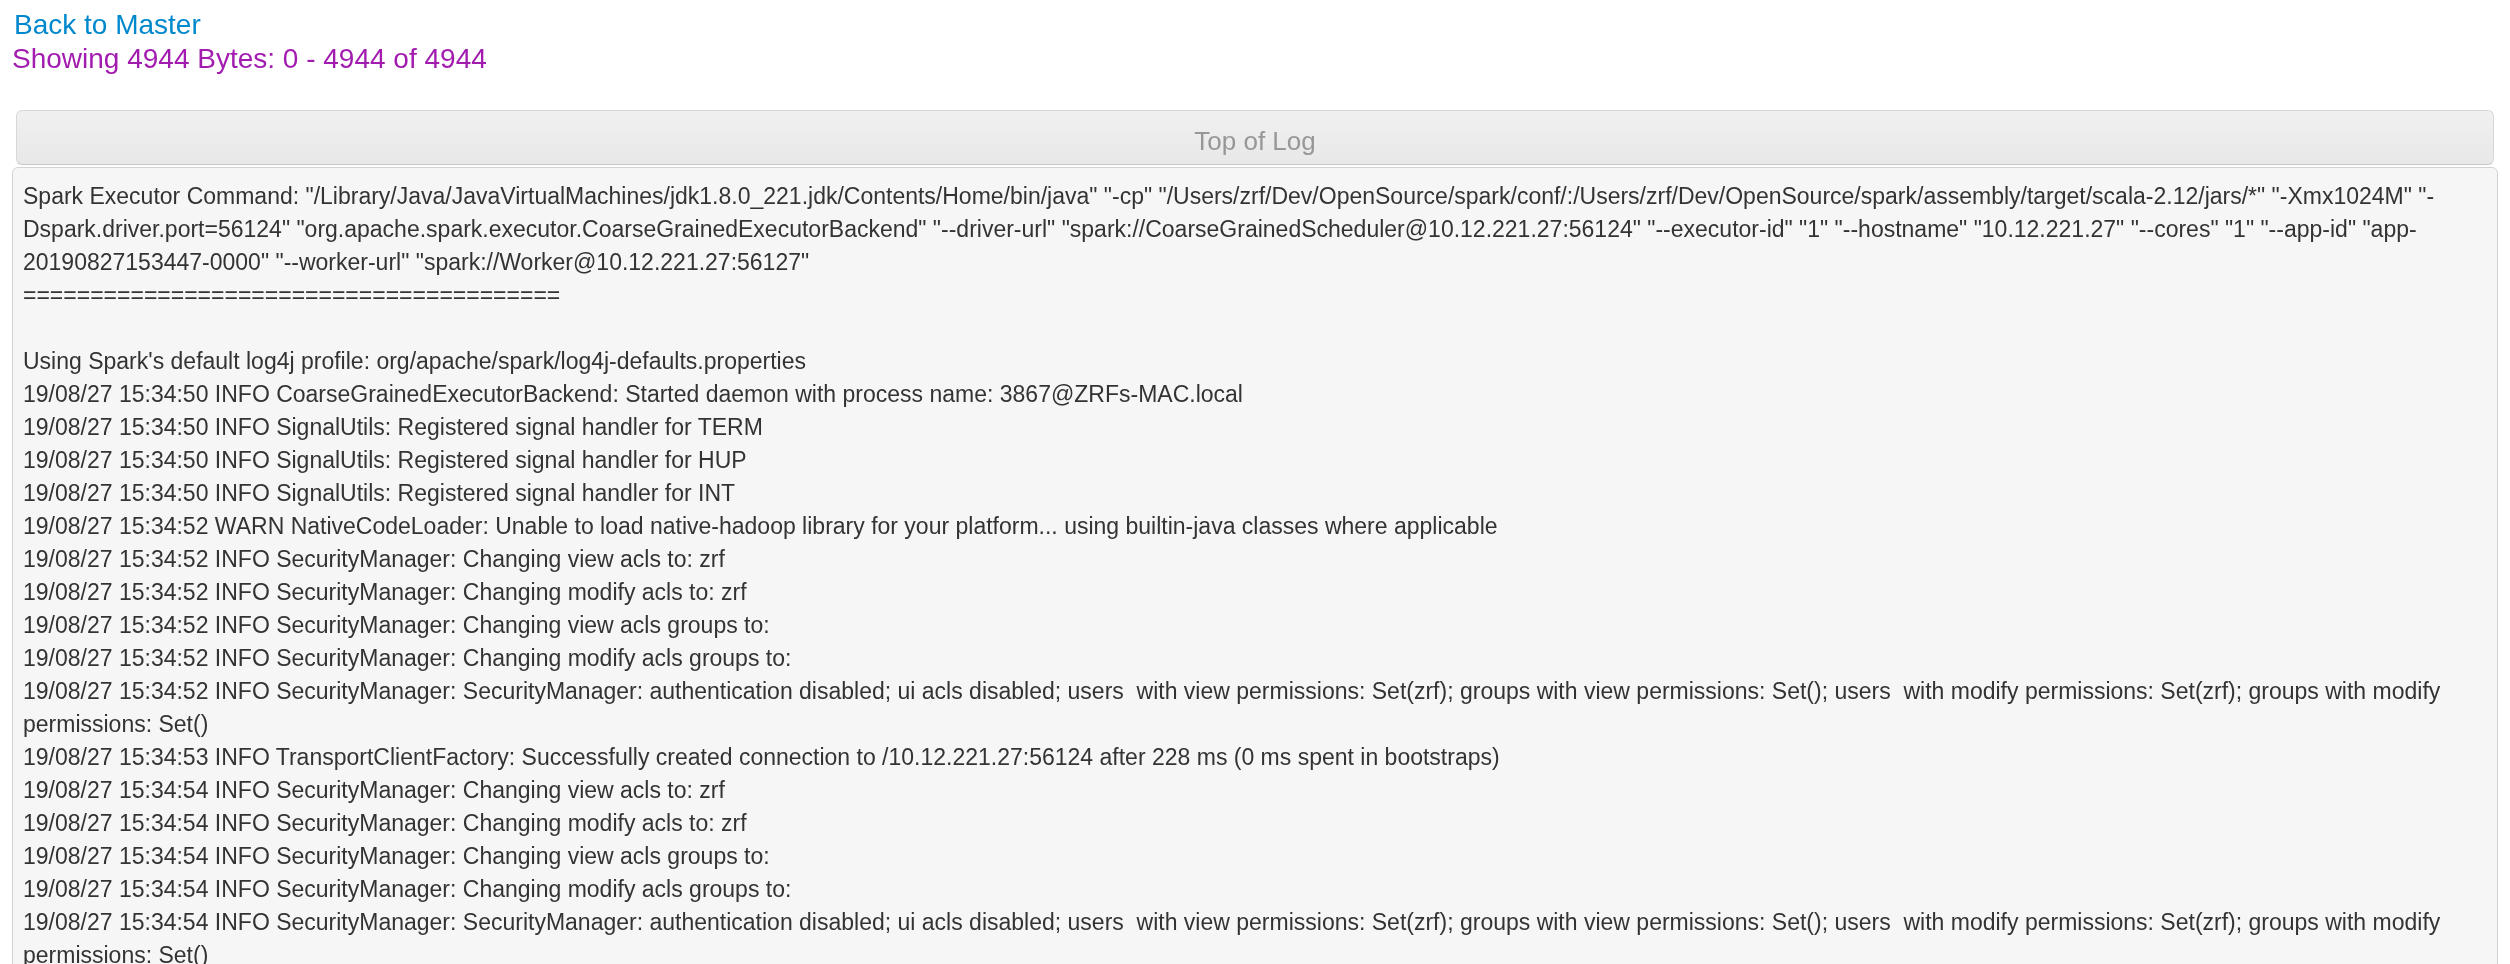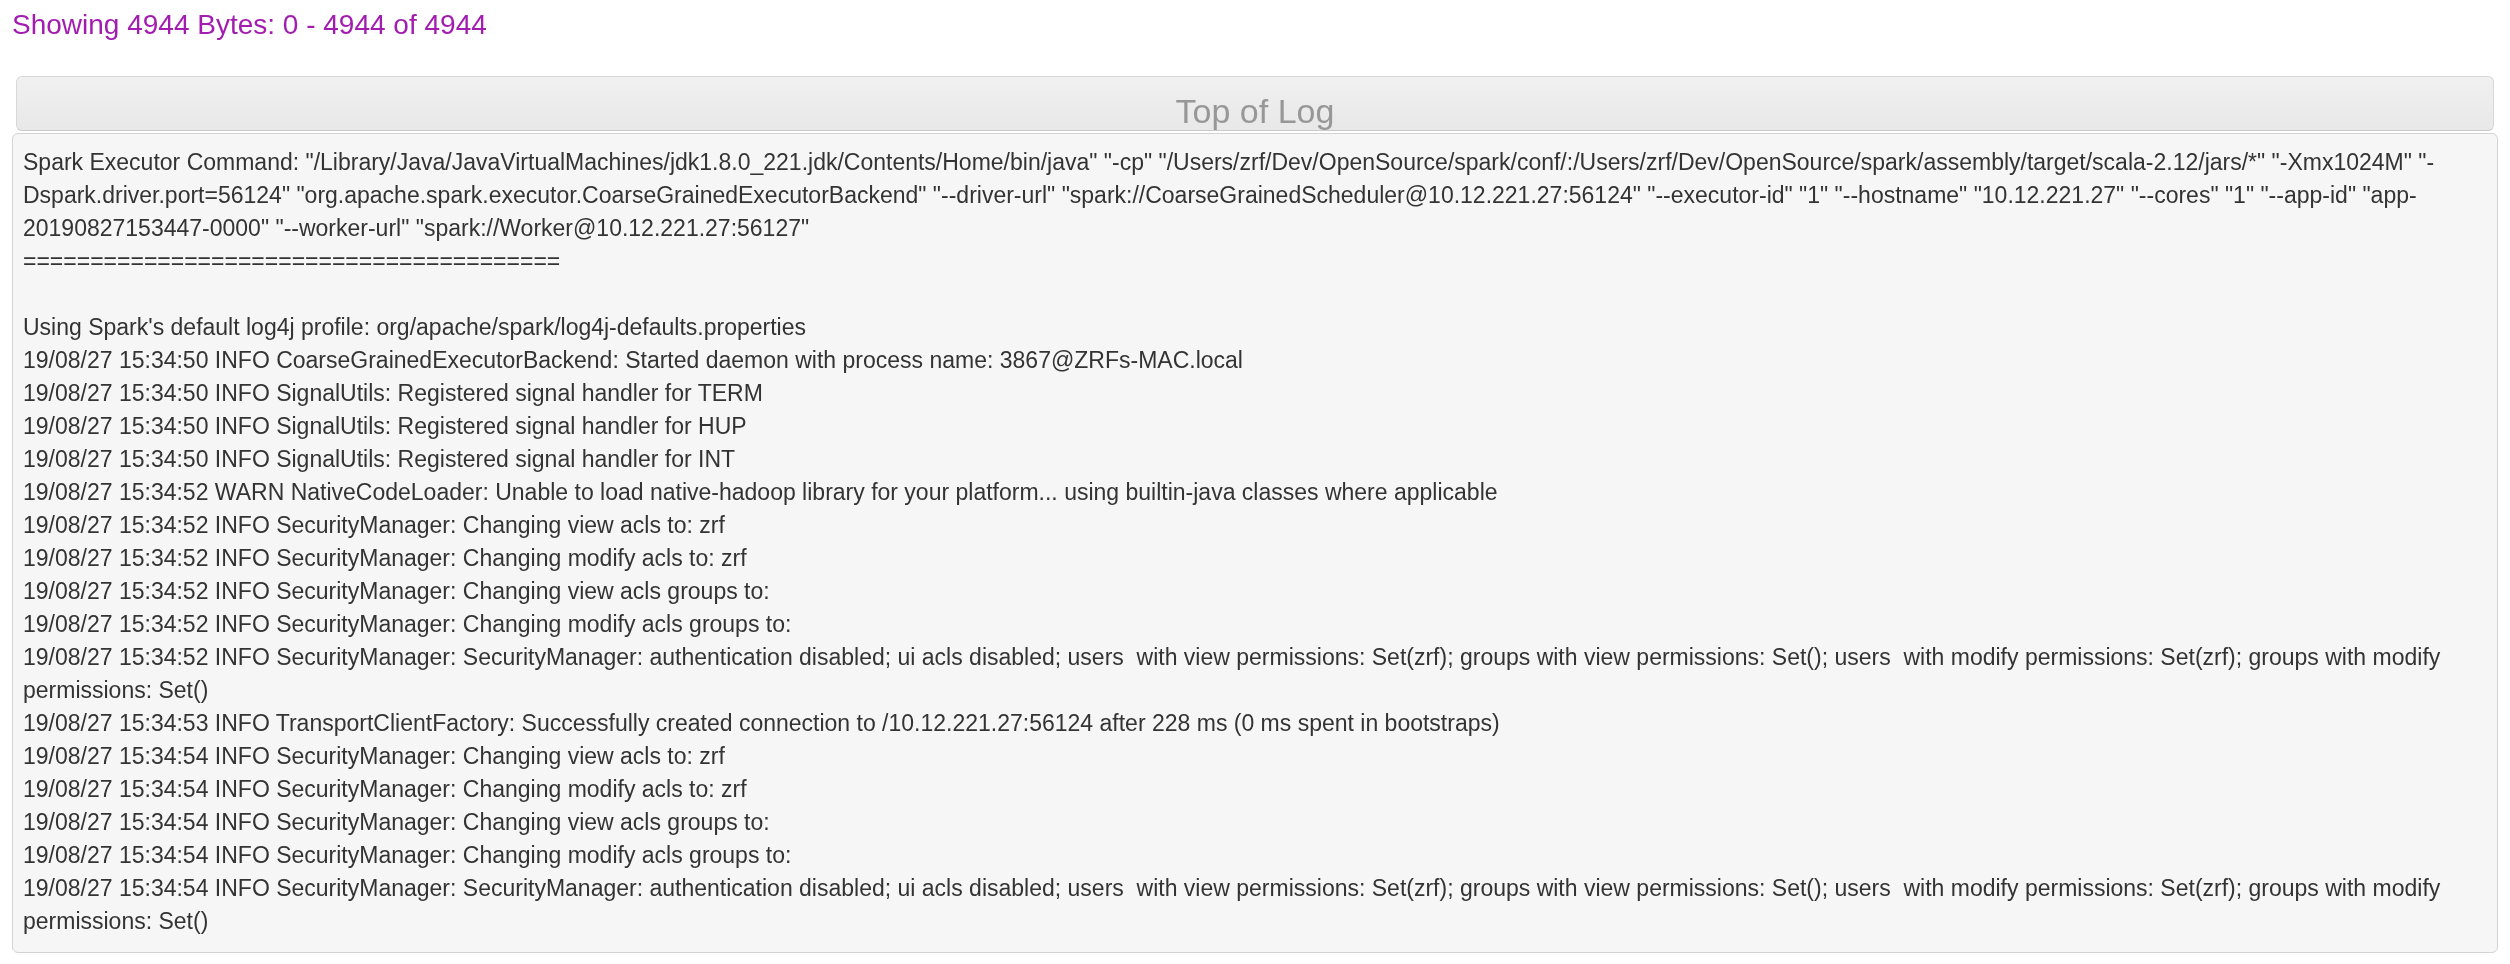--- a/index.html
+++ b/index.html
@@ -37,21 +37,21 @@
     display: block;
     box-sizing: border-box;
     width: calc(100% - 8px);
     margin: 0 4px 2px 4px;
     height: 55px;
     background: linear-gradient(#f0f0f0, #e8e8e8);
     border: 1px solid #d8d8d8;
     border-bottom-color: #c9c9c9;
     border-radius: 6px;
     font-family: "Liberation Sans", sans-serif;
-    font-size: 34px;
+    font-size: 26px;
     color: #979797;
     text-align: center;
     padding: 15px;
   }
   .log-pre {
     box-sizing: border-box;
     width: 100%;
     margin: 0;
     background: #f6f6f6;
     border: 1px solid #d3d3d3;
@@ -64,20 +64,23 @@
     white-space: pre-wrap;
     word-wrap: break-word;
     overflow: hidden;
   }
 </style>
 </head>
 <body>
 
 <div class="page">
 
+  <p class="back-row">
+    <a class="back-link" href="#">Back to Master</a>
+  </p>
 
   <div class="byte-range">Showing 4944 Bytes: 0 - 4944 of 4944</div>
 
   <div class="log-content">
 
     <button class="top-log-btn" type="button" disabled="">Top of Log</button>
 
     <pre class="log-pre">Spark Executor Command: "/Library/Java/JavaVirtualMachines/jdk1.8.0_221.jdk/Contents/Home/bin/java" "-cp" "/Users/zrf/Dev/OpenSource/spark/conf/:/Users/zrf/Dev/OpenSource/spark/assembly/target/scala-2.12/jars/*" "-Xmx1024M" "-Dspark.driver.port=56124" "org.apache.spark.executor.CoarseGrainedExecutorBackend" "--driver-url" "spark://CoarseGrainedScheduler@10.12.221.27:56124" "--executor-id" "1" "--hostname" "10.12.221.27" "--cores" "1" "--app-id" "app-20190827153447-0000" "--worker-url" "spark://Worker@10.12.221.27:56127"
 ========================================
 

